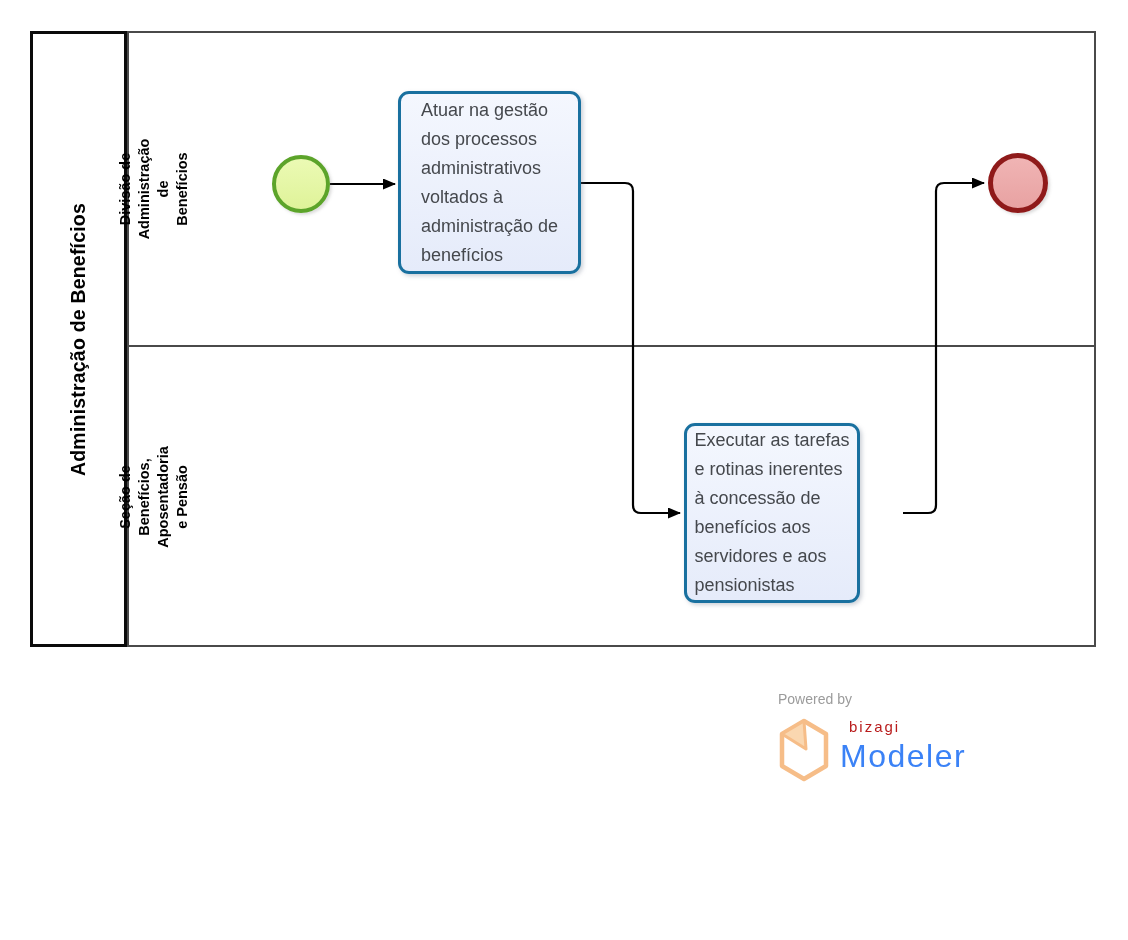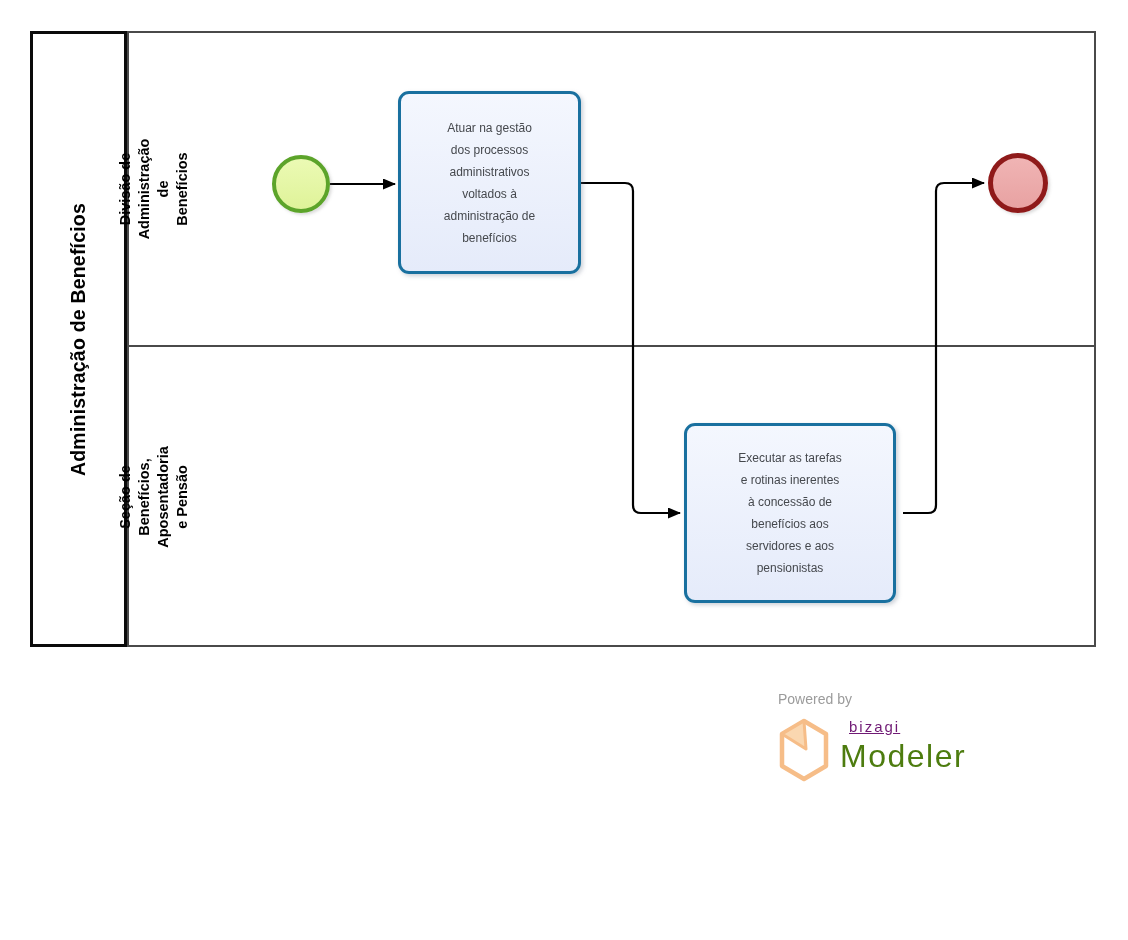--- a/index.html
+++ b/index.html
@@ -33,41 +33,41 @@
     font-weight:700;font-size:14.5px;line-height:19px;color:#000;
   }
   
   .task{
     position:absolute;border:3px solid #19709f;border-radius:11px;
     background:linear-gradient(180deg,#f4f7fe 0%,#e5ebfa 100%);
     display:flex;align-items:center;justify-content:center;
     box-shadow:2px 2px 4px rgba(110,120,140,.35);
   }
   .task1{left:398px;top:91px;width:183px;height:183px;}
-  .task2{left:684px;top:423px;width:212px;height:180px;}
+  .task2{left:684px;top:423px;width:176px;height:180px;}
   .task-text{
-    white-space:pre-line;text-align:center;font-size:12px;line-height:22px;color:#45484d;
+    white-space:pre-line;text-align:left;font-size:18px;line-height:29px;color:#45484d;
     padding:0 4px;
   }
   .event{position:absolute;border-radius:50%;box-shadow:2px 2px 3px rgba(120,120,120,.25);}
   .start-event{
     left:272px;top:155px;width:58px;height:58px;
     border:4px solid #5ca42a;background:linear-gradient(180deg,#ebfab4,#dff399);
   }
   .end-event{
     left:988px;top:153px;width:60px;height:60px;
     border:5px solid #8f1a1a;background:linear-gradient(180deg,#f0b4b4,#e8a2a2);
   }
   .flows{position:absolute;left:0;top:0;width:1128px;height:940px;pointer-events:none;}
   
   .brand{position:absolute;left:770px;top:685px;width:270px;height:112px;}
   .powered{position:absolute;left:8px;top:6px;font-size:14px;color:#9b9b9b;}
   .boxicon{position:absolute;left:9px;top:31px;width:50px;height:68px;}
-  .bizagi{position:absolute;left:79px;top:33px;font-size:15px;letter-spacing:2px;color:#701a75;text-decoration:underline;}
-  .modeler{position:absolute;left:70px;top:53px;font-size:32px;letter-spacing:1.5px;color:#4d7c0f;}
+  .bizagi{position:absolute;left:79px;top:33px;font-size:15px;letter-spacing:2px;color:#b91c1c;}
+  .modeler{position:absolute;left:70px;top:53px;font-size:32px;letter-spacing:1.5px;color:#3b82f6;}
 </style>
 </head>
 <body>
 
 <div class="canvas">
 
   <div class="pool-header">
     <div class="pool-title">Administração de Benefícios</div>
   </div>
 

